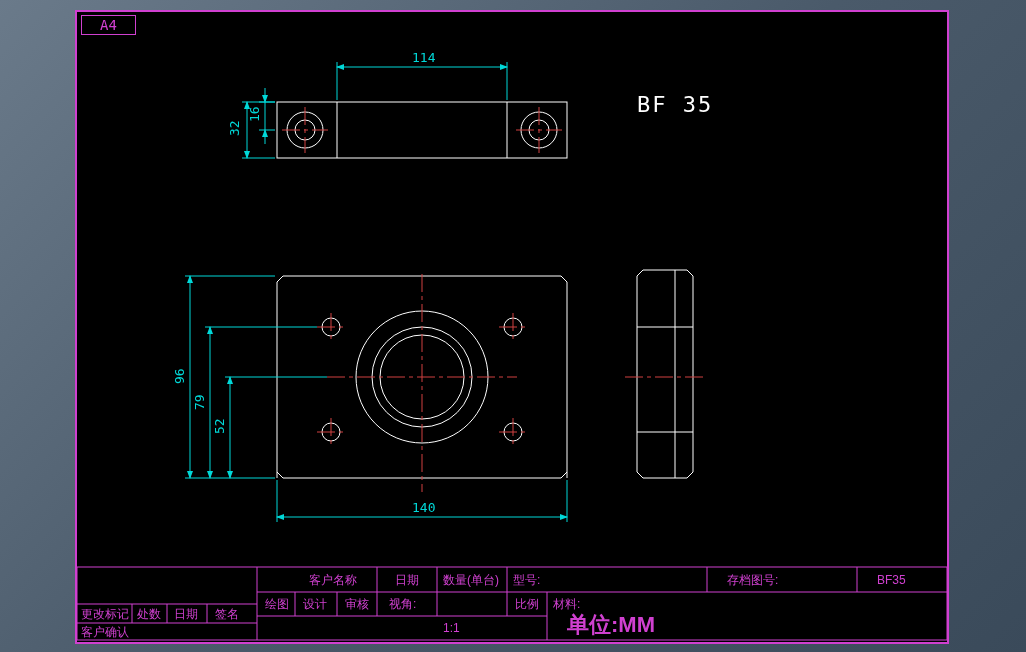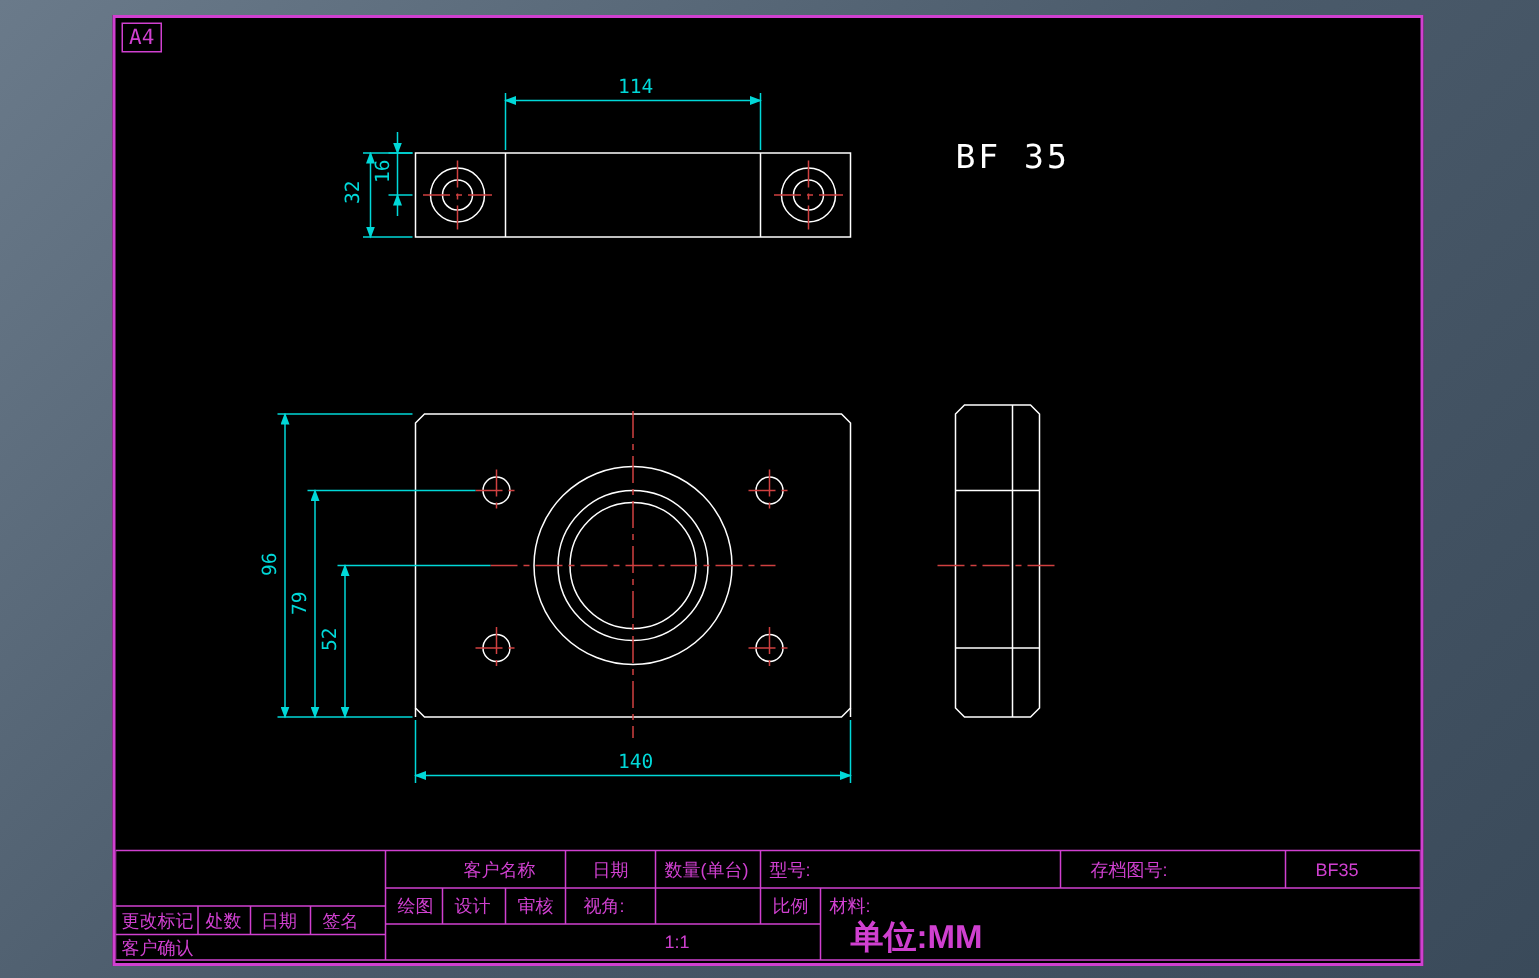--- a/index.html
+++ b/index.html
@@ -20,21 +20,21 @@
     background: #000;
     border: 2px solid #d040d0;
   }
   .sheet-label {
     position: absolute;
     left: 4px;
     top: 3px;
     border: 1px solid #d040d0;
     color: #d040d0;
     font-size: 14px;
-    padding: 1px 4px;
+    padding: 1px 18px;
     font-family: monospace;
   }
   svg { position: absolute; left: 0; top: 0; }
   .ln { stroke: #fff; stroke-width: 1; fill: none; }
   .dim { stroke: #00d8d8; stroke-width: 1; fill: none; }
   .dimtxt { fill: #00d8d8; font-size: 13px; font-family: monospace; }
   .ctr { stroke: #d04040; stroke-width: 1; fill: none; stroke-dasharray: 18 4 4 4; }
   .mg { stroke: #d040d0; stroke-width: 1; fill: none; }
   .mgtxt { fill: #d040d0; font-size: 12px; }
   .whtxt { fill: #fff; font-size: 22px; font-family: monospace; letter-spacing: 2px; }

